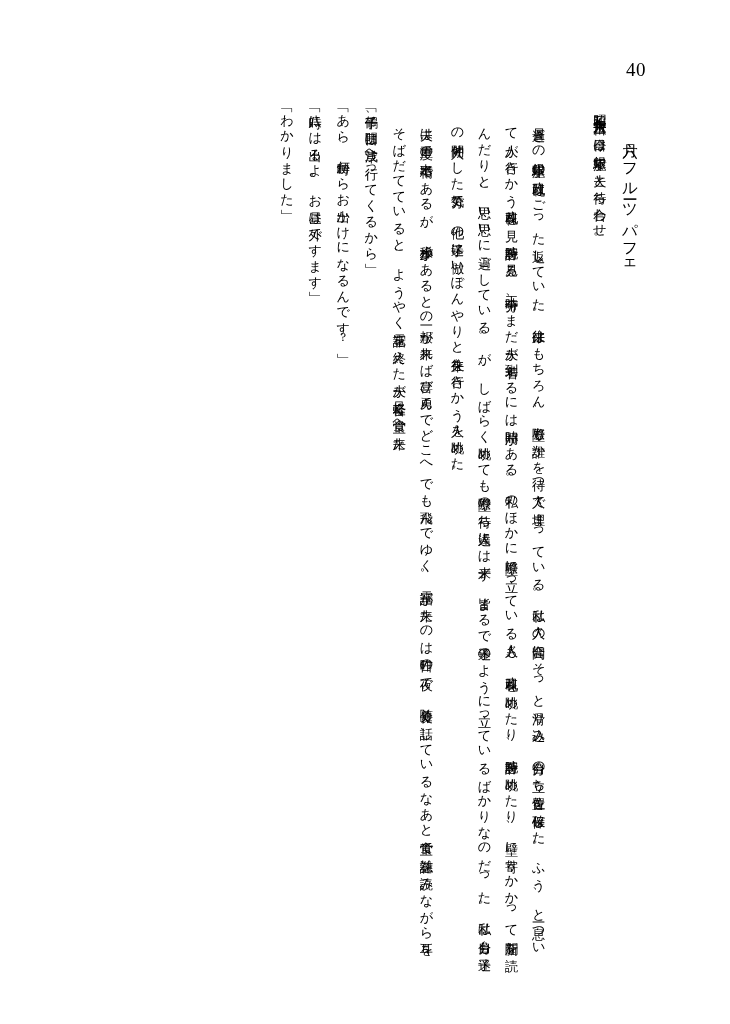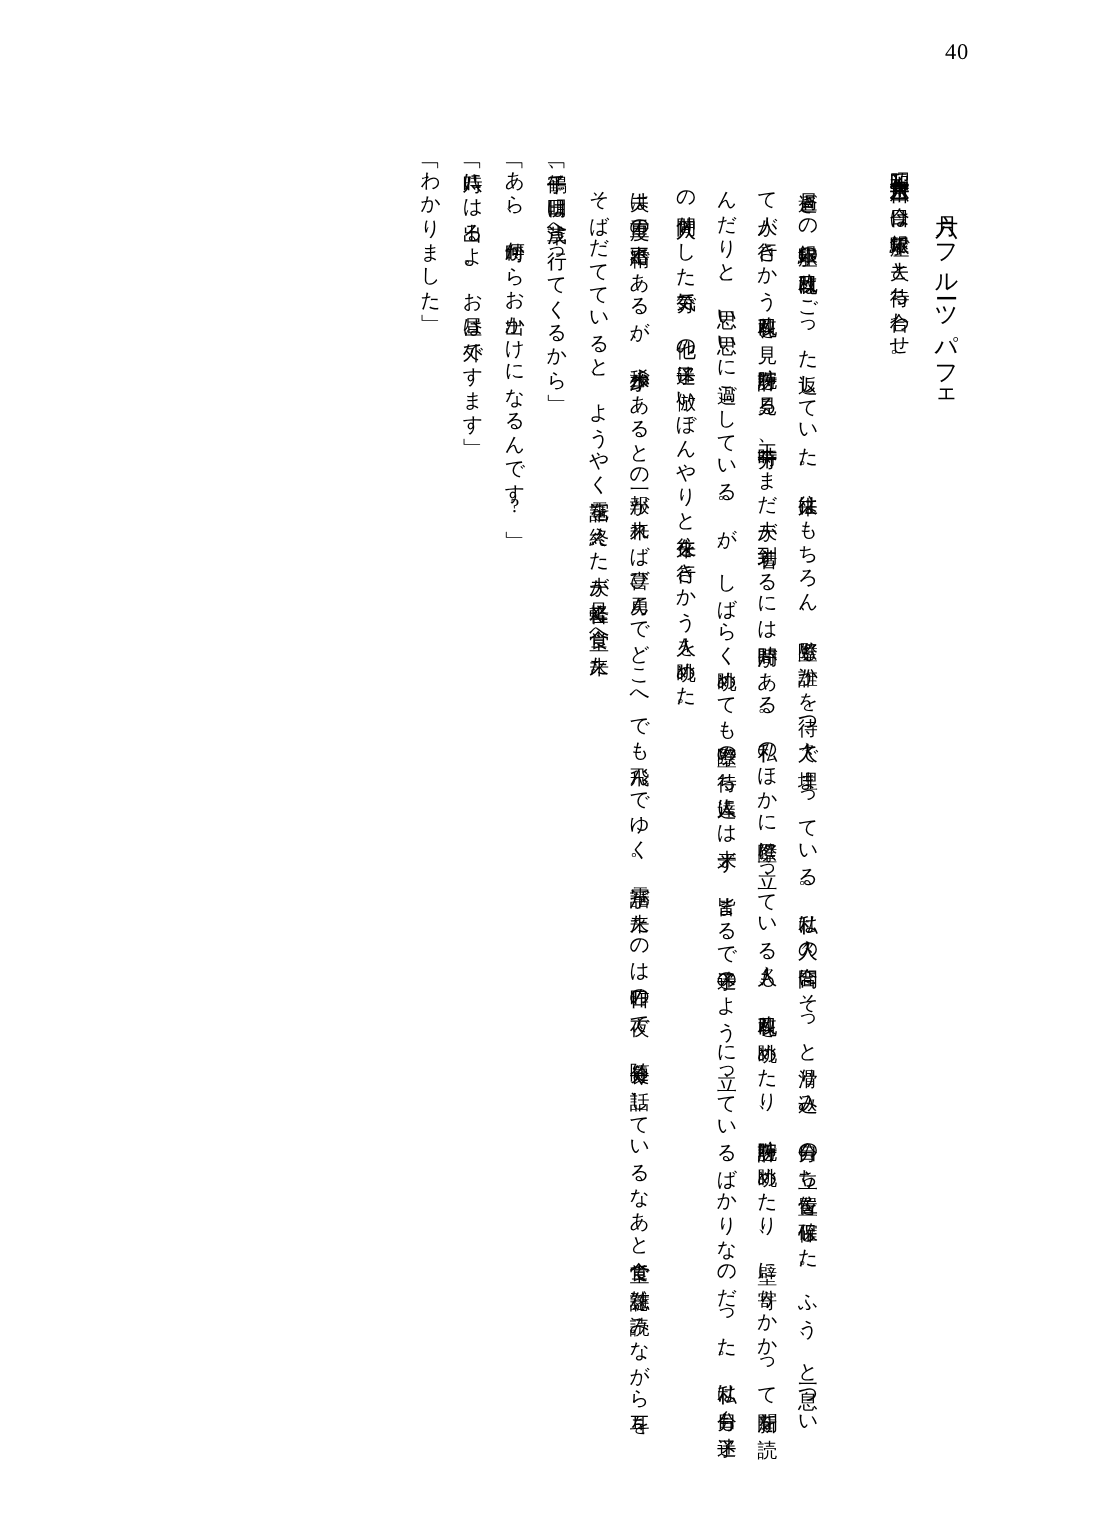--- a/index.html
+++ b/index.html
@@ -20,23 +20,23 @@
     position: absolute;
     top: 0;
     left: 0;
     width: 730px;
     height: 1024px;
     box-sizing: border-box;
   }
 
   .page-number {
     position: absolute;
-    top: 28px;
+    top: 60px;
     right: 84px;
-    font-size: 15px;
+    font-size: 19px;
     line-height: 1;
     letter-spacing: 0.5px;
   }
 
   
   .vtext {
     position: absolute;
     top: 104px;
     right: 84px;
     height: 846px;

